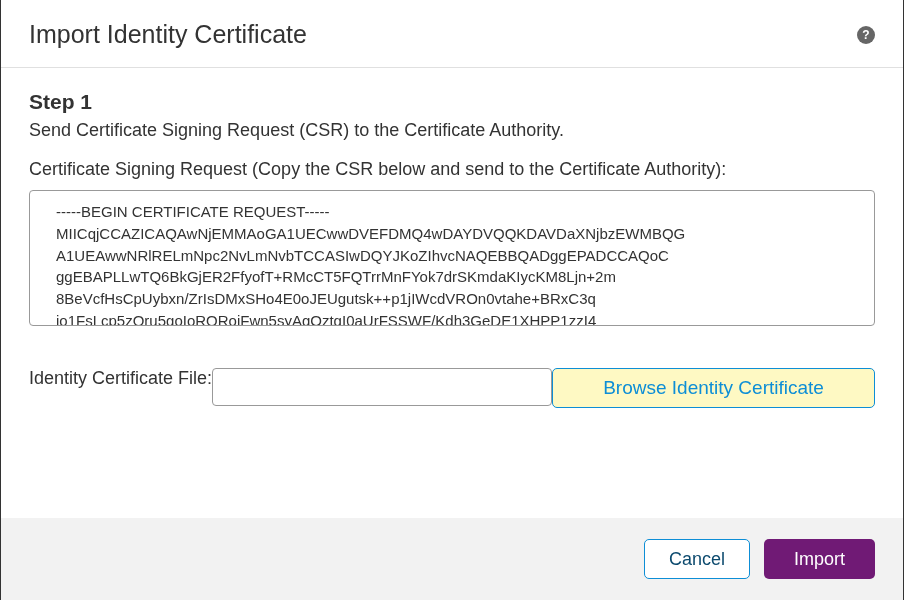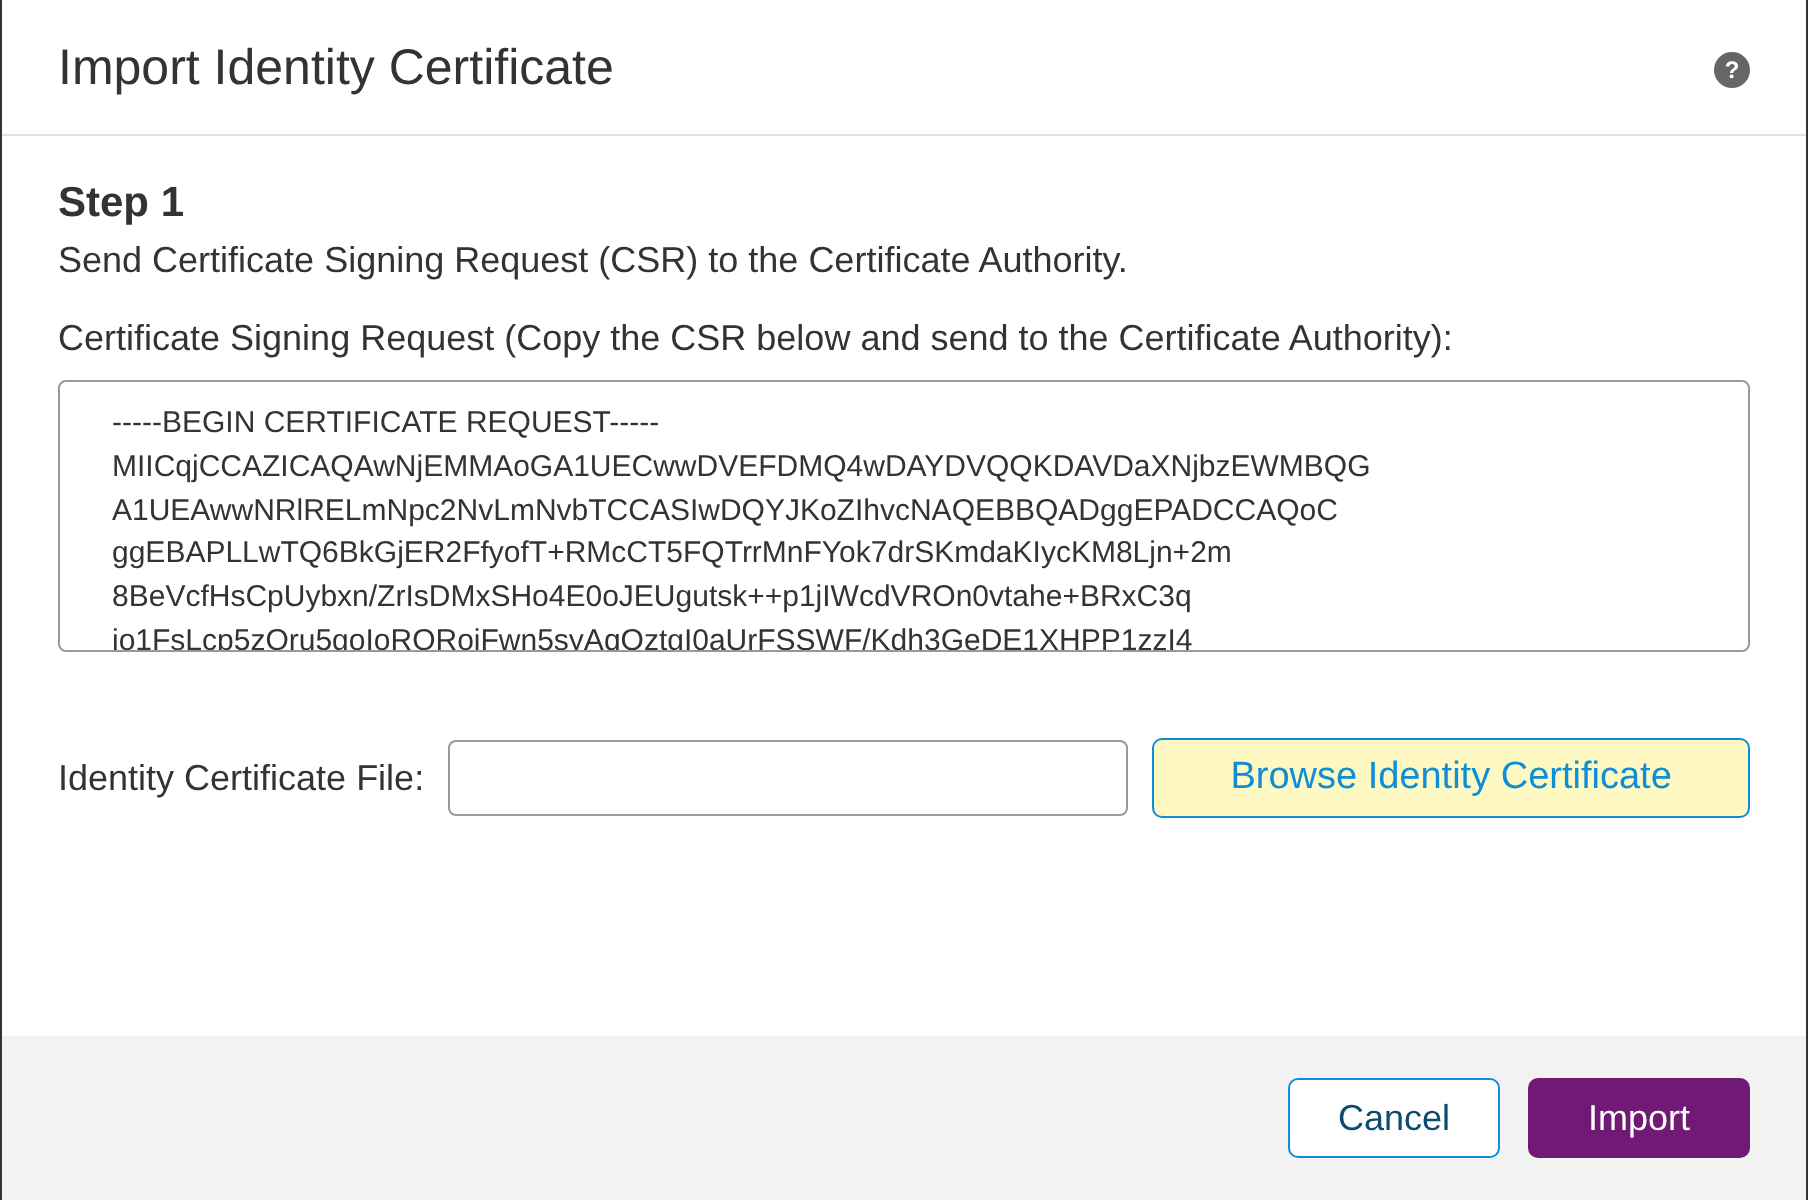--- a/index.html
+++ b/index.html
@@ -73,22 +73,21 @@
       line-height: 1.45;
       color: #333;
       resize: none;
       overflow: hidden;
       white-space: pre-wrap;
       word-break: break-all;
       margin-bottom: 24px;
     }
     .file-row {
       display: flex;
-      align-items: center;
-      gap: 12px;
+      align-items: flex-start;
       margin-top: 14px;
     }
     .file-label {
       font-size: 18px;
       color: #333;
       white-space: nowrap;
     }
     .file-input {
       flex: 0 0 340px;
       height: 38px;

